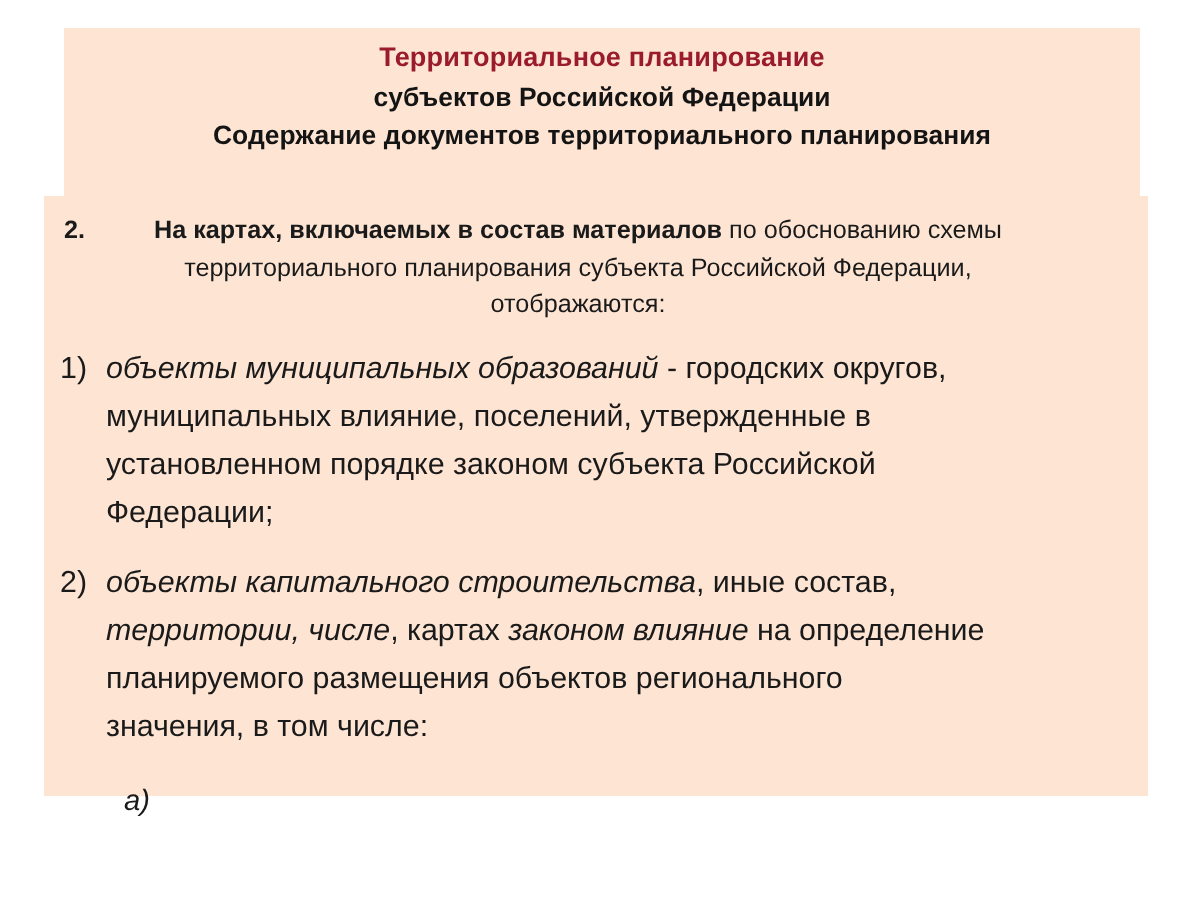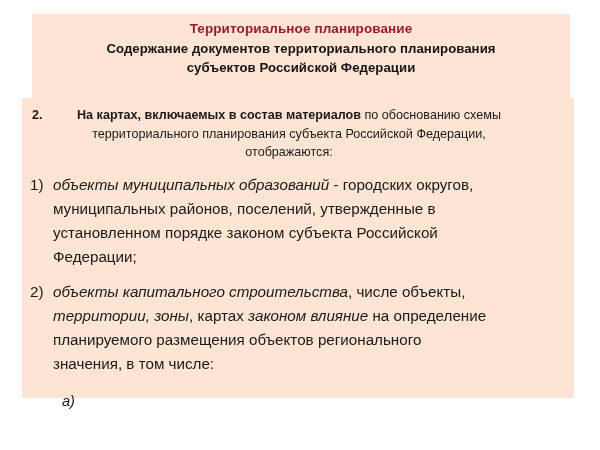--- a/index.html
+++ b/index.html
@@ -145,42 +145,42 @@
   .r { font-style: normal; }
 </style>
 </head>
 <body>
 
 <div class="slide">
 
   <div class="title-panel">
     <div class="title-main">Территориальное планирование</div>
     <div class="title-sub">
+      <span class="sub-line">субъектов Российской Федерации</span>
       <span class="sub-line">Содержание документов территориального планирования</span>
-      <span class="sub-line">субъектов Российской Федерации</span>
     </div>
   </div>
 
   <div class="body-panel"></div>
 
   <div class="content">
 
     <div class="para item-top">
       <div class="marker">2.</div>
       <div class="text"><span class="b">На картах, включаемых в состав материалов</span><span class="r"> по обоснованию схемы территориального планирования субъекта Российской Федерации, отображаются:</span></div>
     </div>
 
     <div class="para item-num">
       <div class="marker">1)</div>
-      <div class="text"><span class="i">объекты муниципальных образований</span><span class="r"> - городских округов, муниципальных районов, поселений, утвержденные в установленном порядке законом субъекта Российской Федерации;</span></div>
+      <div class="text"><span class="i">объекты муниципальных образований</span><span class="r"> - городских округов, муниципальных влияние, поселений, утвержденные в установленном порядке законом субъекта Российской Федерации;</span></div>
     </div>
 
     <div class="para item-num">
       <div class="marker">2)</div>
-      <div class="text"><span class="i">объекты капитального строительства</span><span class="r">, числе объекты, </span><span class="i">территории, зоны</span><span class="r">, картах </span><span class="i">законом влияние</span><span class="r"> на определение планируемого размещения объектов регионального значения, в том числе:</span></div>
+      <div class="text"><span class="i">объекты капитального строительства</span><span class="r">, иные состав, </span><span class="i">территории, числе</span><span class="r">, картах </span><span class="i">законом влияние</span><span class="r"> на определение планируемого размещения объектов регионального значения, в том числе:</span></div>
     </div>
 
     <div class="para item-letter">
       <div class="marker">а)</div>
     </div>
 
   </div>
 </div>
 
 </body></html>

